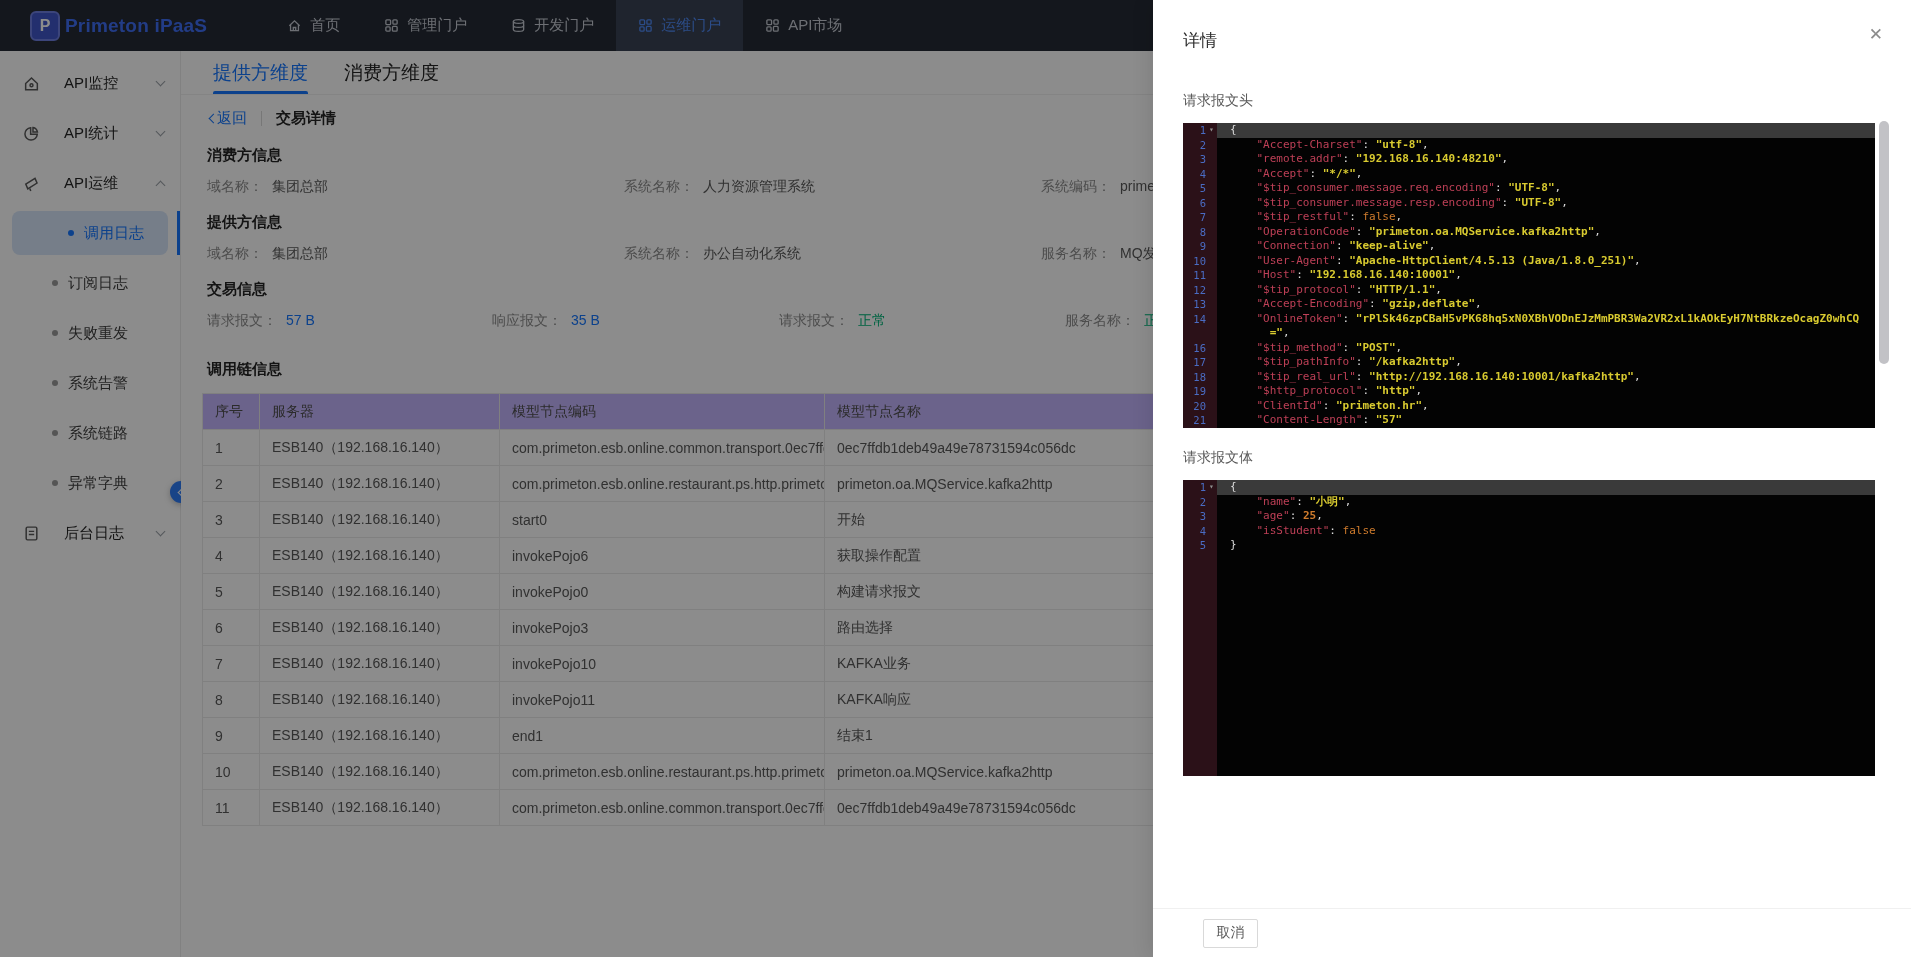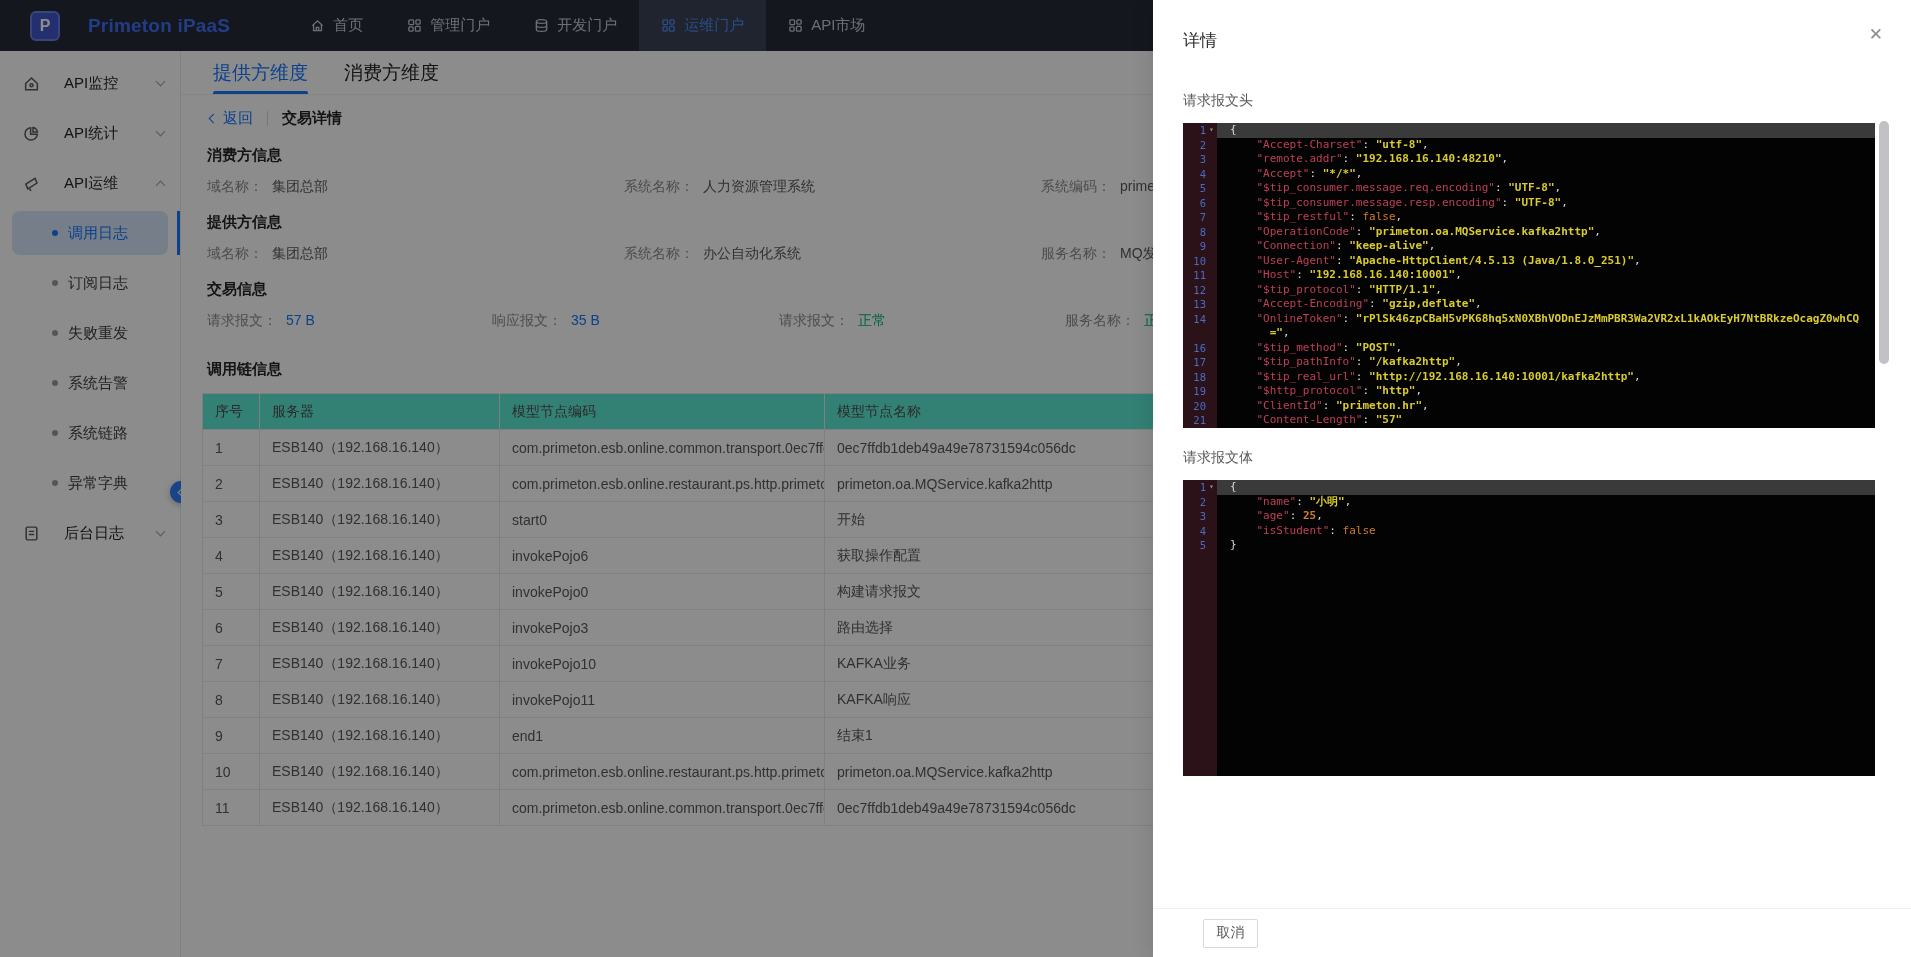--- a/index.html
+++ b/index.html
@@ -2,66 +2,66 @@
 <html><head>
 <meta charset="utf-8">
 <style>
   * { margin:0; padding:0; box-sizing:border-box; }
   html,body { width:1911px; height:957px; overflow:hidden; }
   body { font-family:"Liberation Sans",sans-serif; background:#f0f2f5; position:relative; }
 
   
   .navbar { position:absolute; top:0; left:0; right:0; height:51px; background:#252a35; display:flex; align-items:center; padding-left:30px; z-index:1; }
   .logo-box { width:30px; height:30px; background:#4056c8; border:2px solid #6d7fe0; border-radius:6px; color:#fff; font-weight:bold; font-size:16px; display:flex; align-items:center; justify-content:center; }
-  .brand { color:#3f6ef5; font-weight:bold; font-size:19px; margin-left:28px; letter-spacing:.2px; }
+  .brand { color:#3f6ef5; font-weight:bold; font-size:19px; margin-left:5px; letter-spacing:.2px; }
   .nav-menu { display:flex; height:100%; margin-left:58px; }
   .nav-item { display:flex; align-items:center; gap:8px; padding:0 22px; height:100%; color:#c6cbd4; font-size:15px; cursor:pointer; }
   .nav-item.active { background:#3a4254; color:#4f8bf7;text-align:right; }
   .nav-item svg { width:15px; height:15px; }
 
   
   .sidebar { position:absolute; top:51px; left:0; bottom:0; width:181px; background:#fff; border-right:1px solid #ececec; z-index:1; padding-top:7px; }
   .side-group { height:50px; display:flex; align-items:center; padding:0 16px 0 23px; color:#262626; font-size:15px; cursor:pointer; }
   .side-group svg { width:17px; height:17px; margin-right:12px; flex:none; color:#595959; }
   .side-group .glabel { flex:1; }
   .chev { display:inline-block; width:7px; height:7px; border-right:1.6px solid #9aa0a6; border-bottom:1.6px solid #9aa0a6; transform:rotate(45deg); margin-top:-3px; }
   .chev.up { transform:rotate(225deg); margin-top:4px; }
   .chev.left { border-color:#fff; transform:rotate(135deg); margin:0 0 0 3px; }
   .side-sub { height:50px; display:flex; align-items:center; padding-left:52px; color:#3f3f3f; font-size:15px; cursor:pointer; position:relative; }
   .side-sub .bullet { width:6px; height:6px; border-radius:50%; background:#9b9b9b; margin-right:10px; flex:none; }
-  .side-sub.active { margin:3px 12px; height:44px; padding-left:40px; background:#d7e5f9; border-radius:8px; color:#1677ff; }
+  .side-sub.active { margin:3px 12px; height:44px; padding-left:56px; background:#d7e5f9; border-radius:8px; color:#1677ff; }
   .side-sub.active .bullet { background:#1677ff; }
   .active-bar { position:absolute; right:0; width:3px; height:44px; background:#1677ff; }
   .collapse-btn { position:absolute; left:170px; top:430px; width:22px; height:22px; border-radius:50%; background:#2f7cf6; box-shadow:0 2px 6px rgba(0,0,0,.25); display:flex; align-items:center; justify-content:center; cursor:pointer; }
 
   
   .content { position:absolute; top:51px; left:181px; right:0; bottom:0; background:#fff; z-index:1; overflow:hidden; }
   .tabbar { height:44px; border-bottom:1px solid #f0f0f0; display:flex; align-items:stretch; padding-left:32px; gap:36px; }
   .tab { display:flex; align-items:center; font-size:19px; color:#262626; position:relative; cursor:pointer; }
   .tab.active { color:#1677ff; }
   .tab.active::after { content:""; position:absolute; left:0; right:0; bottom:0; height:3px; background:#1677ff; border-radius:2px 2px 0 0; }
   .body-pad { padding:12px 0 0 26px; }
   .crumb { display:flex; align-items:center; font-size:15px; height:22px; }
-  .crumb .back { color:#1677ff; cursor:pointer; display:flex; align-items:center; gap:6px; }
+  .crumb .back { color:#1677ff; cursor:pointer; display:flex; align-items:center; }
   .crumb .back .chev { border-color:#1677ff; transform:rotate(135deg); }
   .crumb .divider { width:1px; height:15px; background:#d9d9d9; margin:0 14px; }
   .crumb .title { color:#262626; font-weight:bold; }
   .sec-title { font-size:15px; font-weight:bold; color:#262626; margin-top:17px; }
   .fgrid3, .fgrid4 { display:grid; margin-top:13px; }
   .fgrid3 { grid-template-columns:417px 417px 1fr; }
   .fgrid4 { grid-template-columns:277px 279px 278px 1fr;gap:8px; }
   .field { font-size:14px; white-space:nowrap; overflow:hidden; }
   .flabel { color:#8c8c8c; }
   .fval { color:#595959; margin-left:9px; }
   .fval.link { color:#1677ff; cursor:pointer; }
   .fval.success { color:#00b578; }
   .sec-title.chain { margin-top:30px; }
   table.chain { border-collapse:collapse; table-layout:fixed; width:calc(100% + 2px); margin-top:14px; font-size:14px; margin-left:-5px; }
   .chain th, .chain td { border:1px solid #e9e9e9; height:36px; padding:0 12px; text-align:left; color:#595959; white-space:nowrap; overflow:hidden; }
-  .chain th { background:#5eead4; font-weight:500; color:#4f4f4f; }
+  .chain th { background:#c4b5fd; font-weight:500; color:#4f4f4f; }
 
   
   .mask { position:absolute; inset:0; background:rgba(0,0,0,0.45); z-index:10; }
   .drawer { position:absolute; top:0; right:0; width:758px; height:957px; background:#fff; z-index:20; box-shadow:-6px 0 16px rgba(0,0,0,.08); padding:30px 36px 0 30px; }
   .drawer-title { font-size:17px; color:#2b2b2b; line-height:22px; }
   .drawer-close { position:absolute; top:26px; right:28px; font-size:17px; color:#8c8c8c; cursor:pointer; line-height:1; }
   .code-label { font-size:14px; color:#595959; }
   .lbl1 { margin-top:40px; }
   .lbl2 { margin-top:21px; }
 

